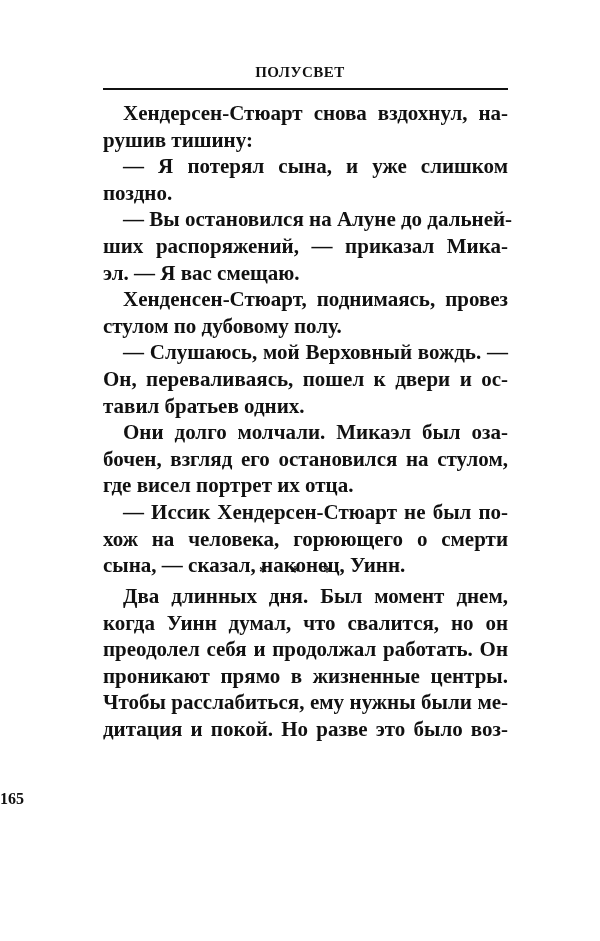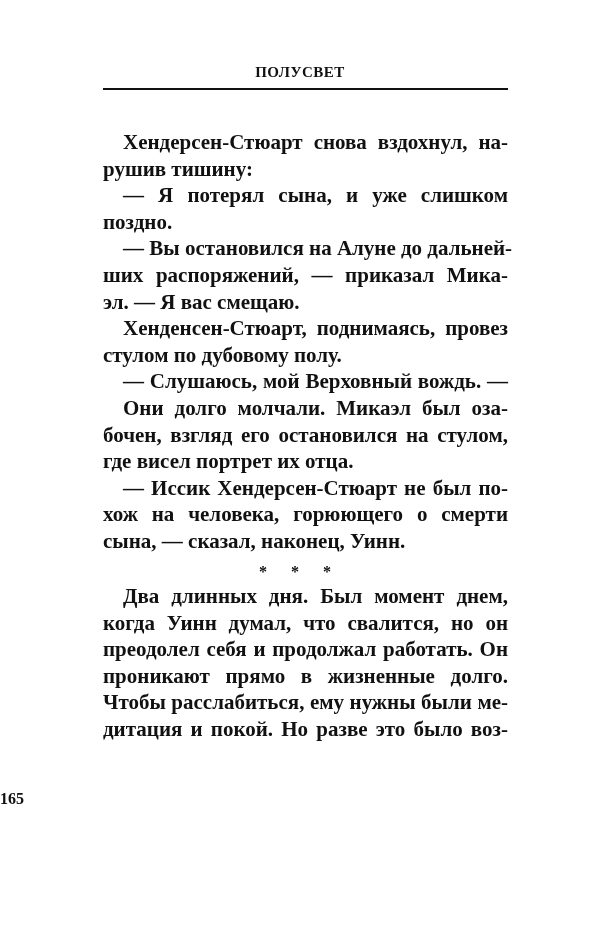--- a/index.html
+++ b/index.html
@@ -78,44 +78,46 @@
       font-weight: bold;
     }
   </style>
 </head>
 <body>
 
 <div class="page">
   <div class="running-head">ПОЛУСВЕТ</div>
   <div class="head-rule"></div>
 
-  <div class="text-block" id="section1" style="top:129px;">
+  <div class="text-block" id="section1" style="top:100px;">
       <span class="line indent">Хендерсен-Стюарт снова вздохнул, на-</span>
       <span class="line last">рушив тишину:</span>
       <span class="line indent">— Я потерял сына, и уже слишком</span>
       <span class="line last">поздно.</span>
       <span class="line indent">— Вы остановился на Алуне до дальней-</span>
       <span class="line">ших распоряжений, — приказал Мика-</span>
       <span class="line last">эл. — Я вас смещаю.</span>
       <span class="line indent">Хенденсен-Стюарт, поднимаясь, провез</span>
       <span class="line last">стулом по дубовому полу.</span>
       <span class="line indent">— Слушаюсь, мой Верховный вождь. —</span>
+      <span class="line">Он, переваливаясь, пошел к двери и ос-</span>
+      <span class="line last">тавил братьев одних.</span>
       <span class="line indent">Они долго молчали. Микаэл был оза-</span>
       <span class="line">бочен, взгляд его остановился на стулом,</span>
       <span class="line last">где висел портрет их отца.</span>
       <span class="line indent">— Иссик Хендерсен-Стюарт не был по-</span>
       <span class="line">хож на человека, горюющего о смерти</span>
       <span class="line last">сына, — сказал, наконец, Уинн.</span>
     </div>
 
   <div class="separator">* * *</div>
 
   <div class="text-block" id="section2" style="top:583px;">
       <span class="line indent">Два длинных дня. Был момент днем,</span>
       <span class="line">когда Уинн думал, что свалится, но он</span>
       <span class="line">преодолел себя и продолжал работать. Он</span>
-      <span class="line">проникают прямо в жизненные долго.</span>
+      <span class="line">проникают прямо в жизненные центры.</span>
       <span class="line">Чтобы расслабиться, ему нужны были ме-</span>
       <span class="line">дитация и покой. Но разве это было воз-</span>
     </div>
 
   <div class="page-number">165</div>
 </div>
 
 </body></html>

